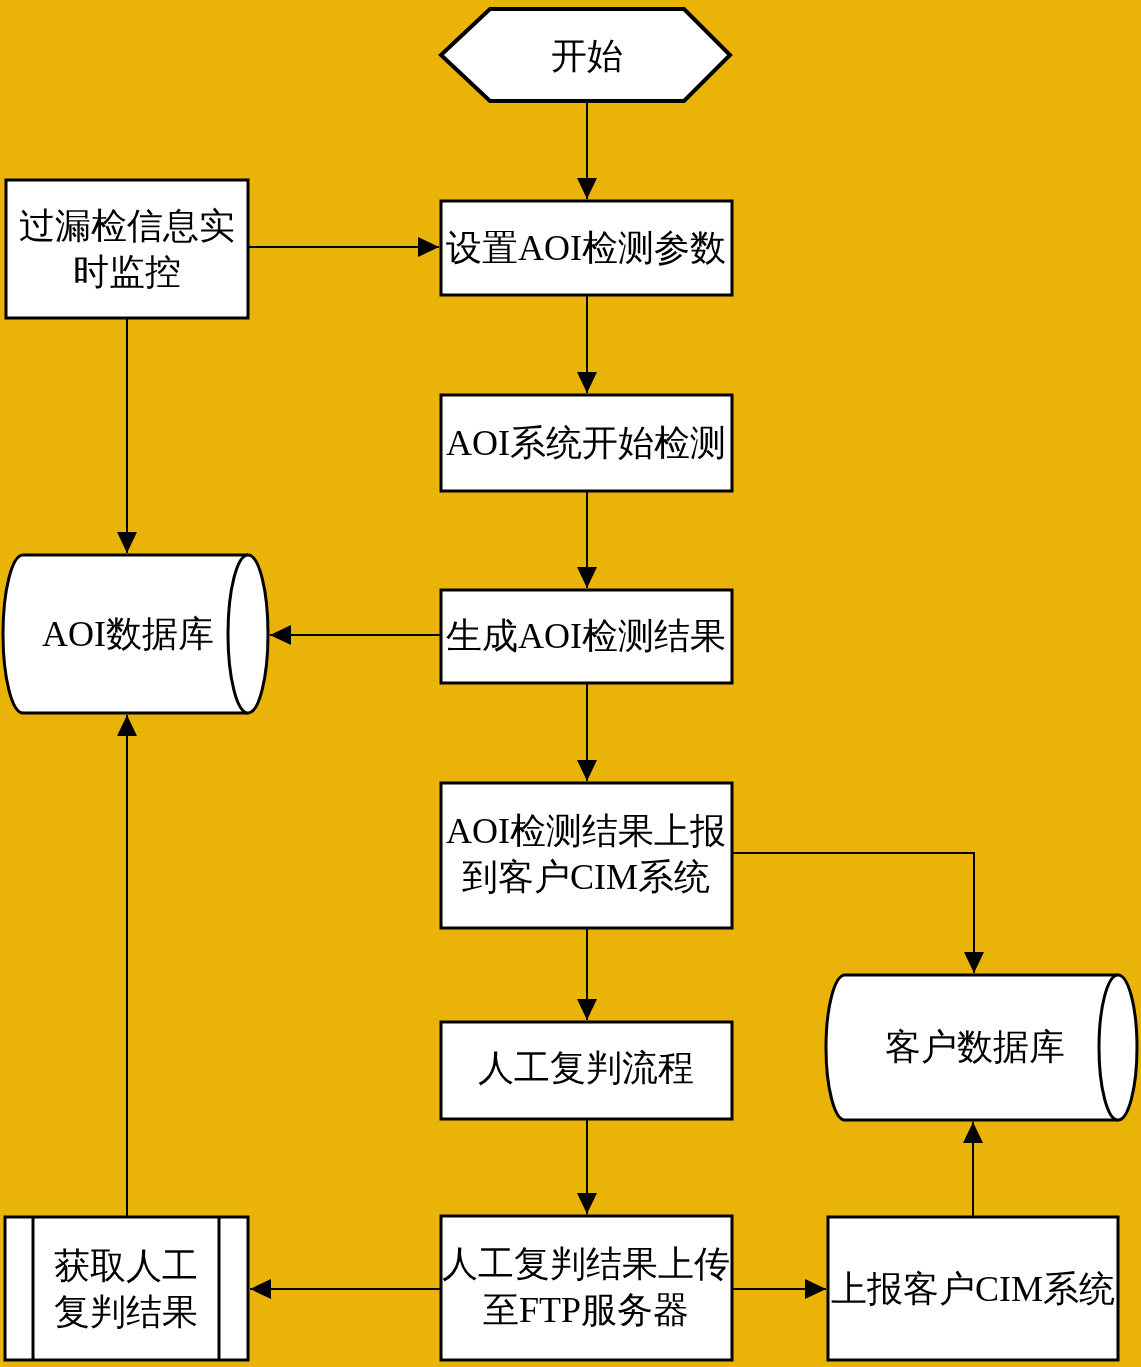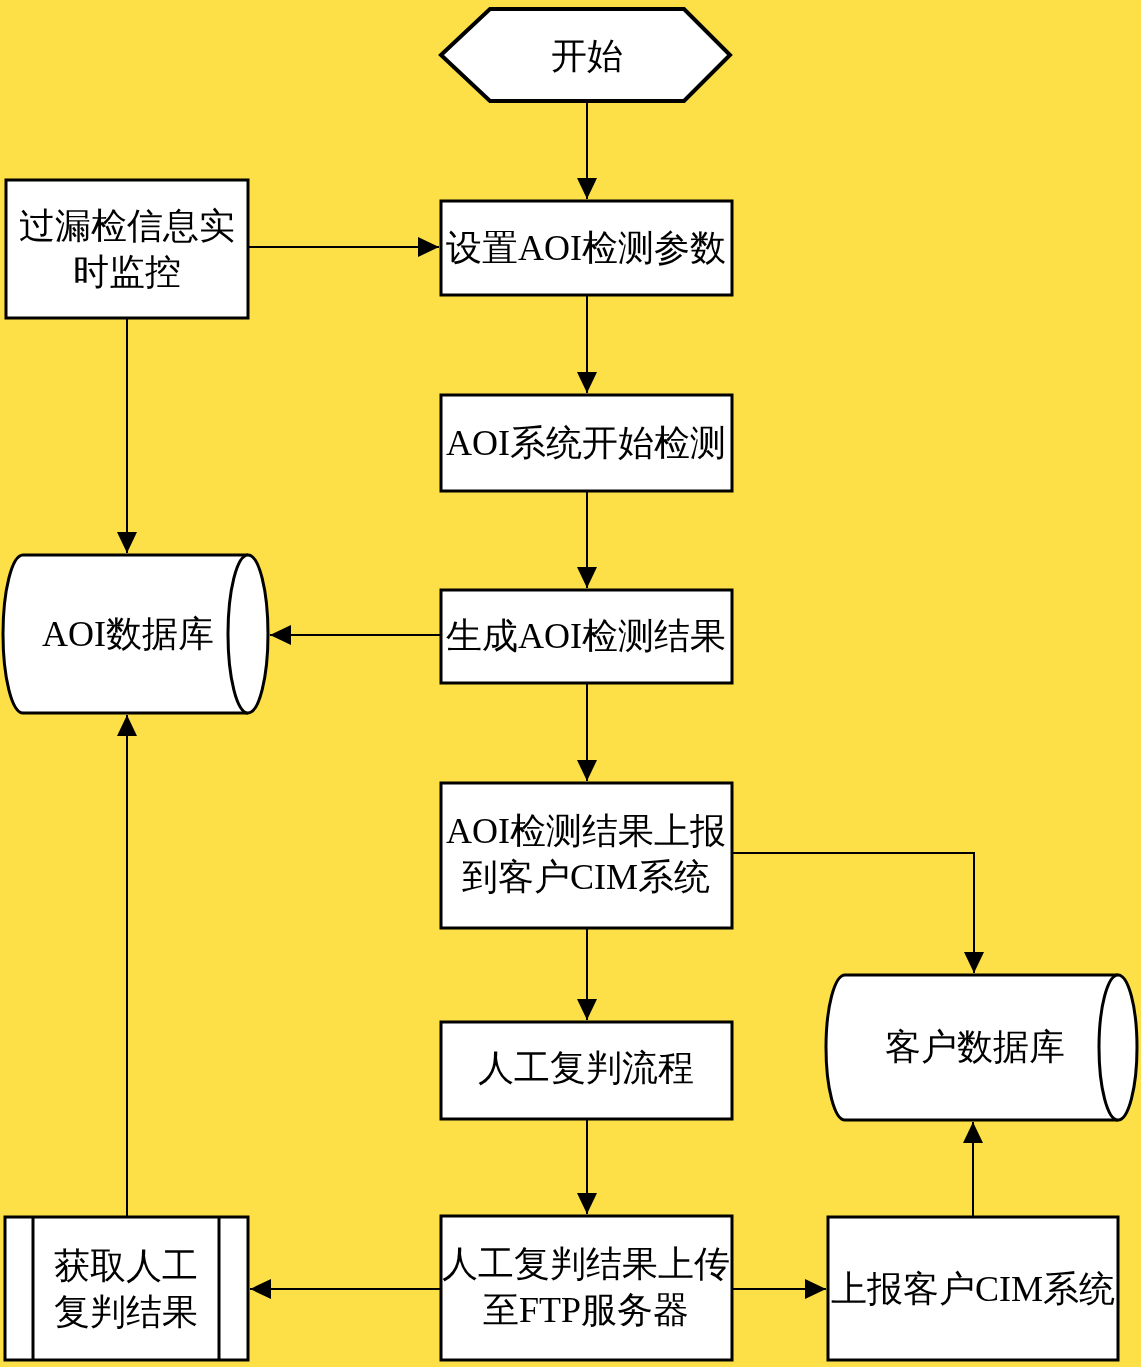--- a/index.html
+++ b/index.html
@@ -4,21 +4,21 @@
 <style>
   html, body {
     margin: 0;
     padding: 0;
     background: #ffffff;
   }
   .canvas-wrap {
     width: 1141px;
     height: 1367px;
     position: relative;
-    background: #fde047;
+    background: #eab308;
   }
   svg text {
     font-family: "Liberation Serif", "DejaVu Serif", serif;
     font-size: 36px;
     fill: #000000;
     text-anchor: middle;
   }
   .shape {
     fill: #ffffff;
     stroke: #000000;

